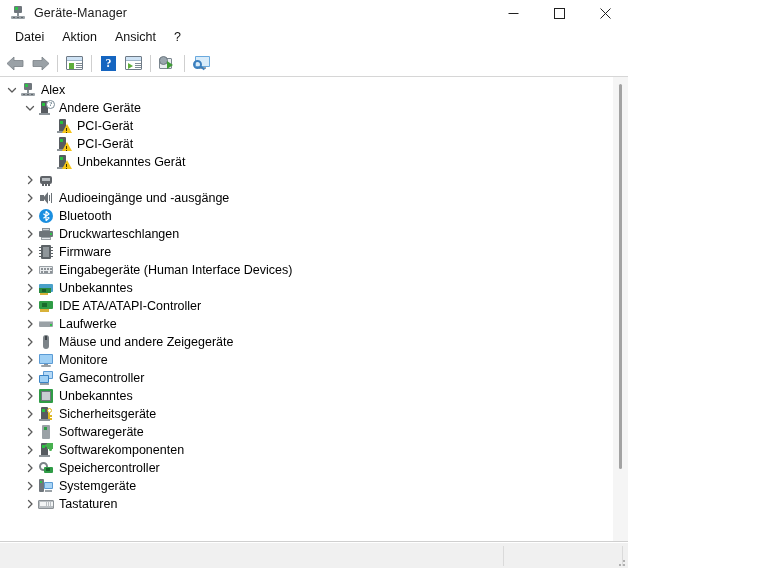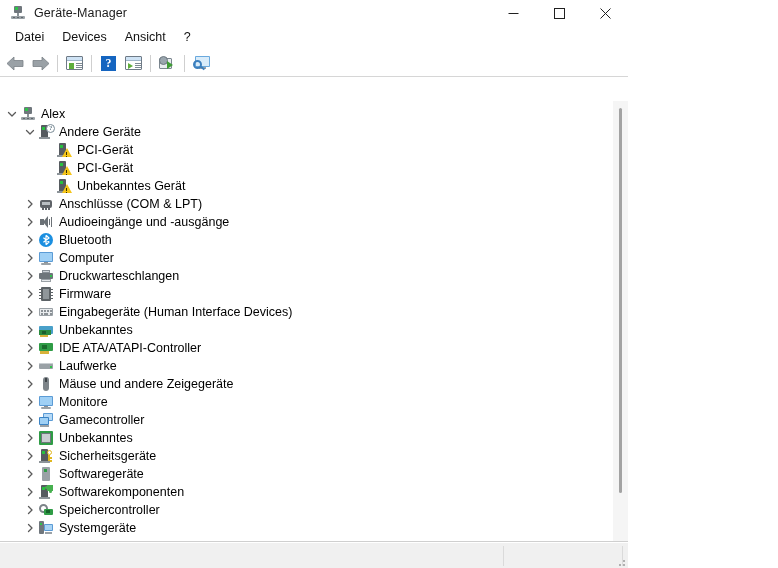--- a/index.html
+++ b/index.html
@@ -103,21 +103,20 @@
     margin: 0 4px;
   }
 
   
   .content {
     flex: 1 1 auto;
     position: relative;
     background: #ffffff;
     overflow: hidden;
     border-bottom: 1px solid #cfcfcf;
-    margin-top: 24px;
   }
   .tree {
     position: absolute;
     top: 4px; left: 0; right: 0;
   }
   .node {
     height: 18px;
     display: flex;
     align-items: center;
     font-size: 12.5px;
@@ -423,21 +422,21 @@
         <svg width="11" height="11" viewBox="0 0 11 11">
           <line x1="0.5" y1="0.5" x2="10.5" y2="10.5" stroke="#202020" stroke-width="1"></line>
           <line x1="10.5" y1="0.5" x2="0.5" y2="10.5" stroke="#202020" stroke-width="1"></line>
         </svg>
       </button>
     </div>
   </div>
 
   <div class="menubar">
     <div class="menu-item">Datei</div>
-    <div class="menu-item">Devices</div>
+    <div class="menu-item">Aktion</div>
     <div class="menu-item">Ansicht</div>
     <div class="menu-item">?</div>
   </div>
 
   <div class="toolbar">
 
     <div class="tb-btn">
       <svg class="tb-arrow" width="19" height="15" viewBox="0 0 19 15">
         <path d="M8 1 L1 7.5 L8 14 L8 10.5 L17 10.5 L17 4.5 L8 4.5 Z" fill="#9aa1a6" stroke="#7a8086" stroke-width="0.8" stroke-linejoin="round"></path>
       </svg>
@@ -572,21 +571,20 @@
               <path d="M3.5 1.5 L7 5 L3.5 8.5" fill="none" stroke="#5a5a5a" stroke-width="1.3" stroke-linecap="round" stroke-linejoin="round"></path>
             </svg>
           </div>
           <div class="node-icon">
             <div class="ico port-body"></div>
             <div class="ico port-inner"></div>
             <div class="ico port-pin" style="left:4px"></div>
             <div class="ico port-pin" style="left:7px"></div>
             <div class="ico port-pin" style="left:10px"></div>
           </div>
-          <span class="node-label">Anschlüsse (COM &amp; LPT)</span>
         </div>
         <div class="node d1">
           <div class="twisty">
             <svg width="10" height="10" viewBox="0 0 10 10">
               <path d="M3.5 1.5 L7 5 L3.5 8.5" fill="none" stroke="#5a5a5a" stroke-width="1.3" stroke-linecap="round" stroke-linejoin="round"></path>
             </svg>
           </div>
           <div class="node-icon">
             <div class="ico spk-box"></div>
             <div class="ico spk-cone"></div>
@@ -601,34 +599,20 @@
               <path d="M3.5 1.5 L7 5 L3.5 8.5" fill="none" stroke="#5a5a5a" stroke-width="1.3" stroke-linecap="round" stroke-linejoin="round"></path>
             </svg>
           </div>
           <div class="node-icon">
             <div class="ico bt-circle"></div>
             <svg width="16" height="16" viewBox="0 0 16 16" style="position:absolute;left:0;top:0">
               <path d="M8 3.2 L11 6 L5.4 10.2 M8 12.8 L11 10 L5.4 5.8 M8 3.2 L8 12.8" stroke="#ffffff" stroke-width="1.2" fill="none" stroke-linejoin="round"></path>
             </svg>
           </div>
           <span class="node-label">Bluetooth</span>
-        </div>
-        <div class="node d1">
-          <div class="twisty">
-            <svg width="10" height="10" viewBox="0 0 10 10">
-              <path d="M3.5 1.5 L7 5 L3.5 8.5" fill="none" stroke="#5a5a5a" stroke-width="1.3" stroke-linecap="round" stroke-linejoin="round"></path>
-            </svg>
-          </div>
-          <div class="node-icon">
-            <div class="ico mon-frame"></div>
-            <div class="ico mon-scr"></div>
-            <div class="ico mon-stem"></div>
-            <div class="ico mon-base"></div>
-          </div>
-          <span class="node-label">Computer</span>
         </div>
         <div class="node d1">
           <div class="twisty">
             <svg width="10" height="10" viewBox="0 0 10 10">
               <path d="M3.5 1.5 L7 5 L3.5 8.5" fill="none" stroke="#5a5a5a" stroke-width="1.3" stroke-linecap="round" stroke-linejoin="round"></path>
             </svg>
           </div>
           <div class="node-icon">
             <div class="ico prn-top"></div>
             <div class="ico prn-body"></div>

